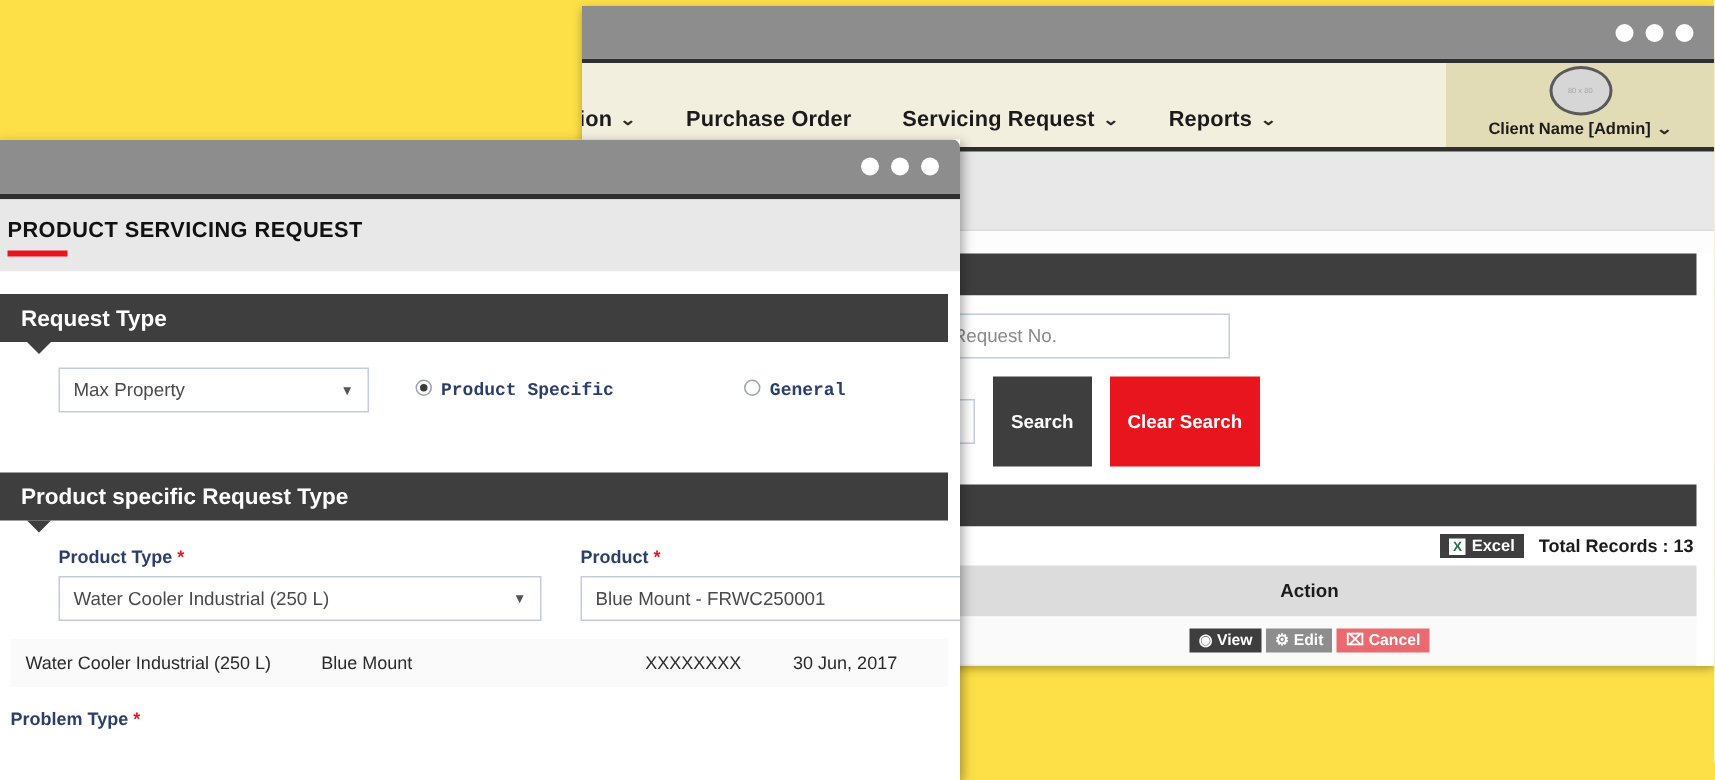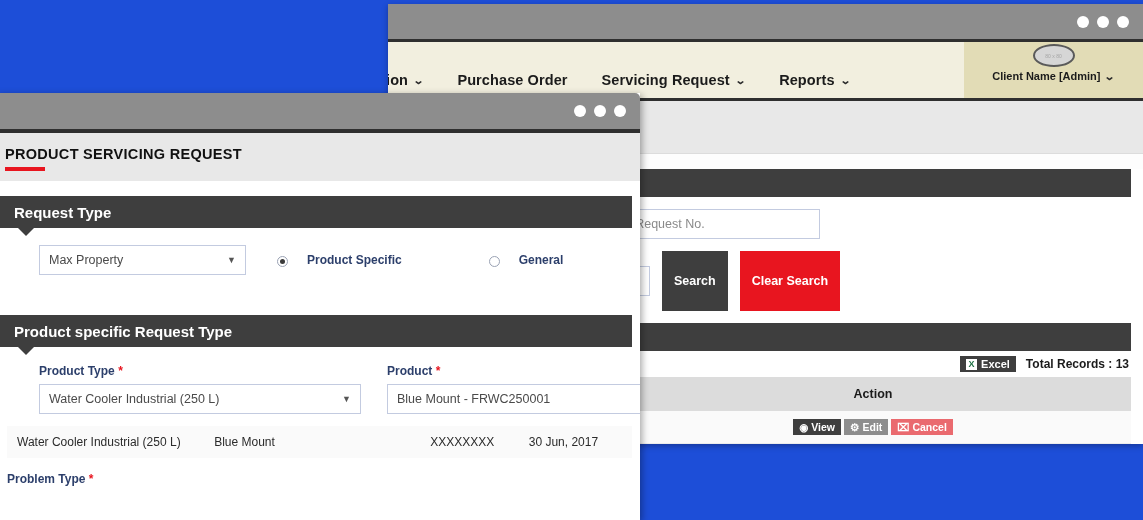--- a/index.html
+++ b/index.html
@@ -5,21 +5,21 @@
   html, body {
     margin: 0; padding: 0;
     width: 1143px; height: 520px;
     background: #ffffff;
     overflow: hidden;
     font-family: "Liberation Sans", sans-serif;
   }
   .stage {
     position: relative;
     width: 1143px; height: 520px;
-    background: #1d4ed8;
+    background: #fde047;
     overflow: hidden;
   }
 
   
   .bg-window {
     position: absolute;
     left: 388px; top: 4px;
     width: 755px; height: 440px;
     background: #ffffff;
     box-shadow: 0 2px 6px rgba(0,0,0,0.30);
@@ -78,21 +78,21 @@
     transform: scaleX(1.25);
   }
   .client-box {
     width: 179px;
     align-self: stretch;
     background: #e2dcb6;
     display: flex;
     flex-direction: column;
     align-items: center;
     justify-content: center;
-    padding-bottom: 16px;
+    padding-bottom: 6px;
   }
   .avatar {
     width: 38px; height: 38px;
     border-radius: 50%;
     background: #d6d6d6;
     border: 2px solid #5a5a5a;
     display: flex;
     align-items: center;
     justify-content: center;
     font-size: 5px;
@@ -301,25 +301,26 @@
     color: #4a4a4a;
     padding: 0 9px;
     display: flex;
     align-items: center;
     justify-content: space-between;
     font-family: "Liberation Sans", sans-serif;
   }
   .fld .arw { font-size: 9px; color: #555; margin-left: 8px; }
   .radio-wrap {
     display: flex;
-    align-items: flex-end;
-    gap: 19px;
+    align-items: flex-start;
+    gap: 6px;
     font-size: 12px;
     font-weight: bold;
     color: #2c3f6b;
+    font-family: Liberation Mono, monospace;
   }
   .radio {
     width: 11px; height: 11px;
     border-radius: 50%;
     border: 1px solid #9aa2b4;
     background: #fff;
     box-sizing: border-box;
     position: relative;
   }
   .radio.on::after {

